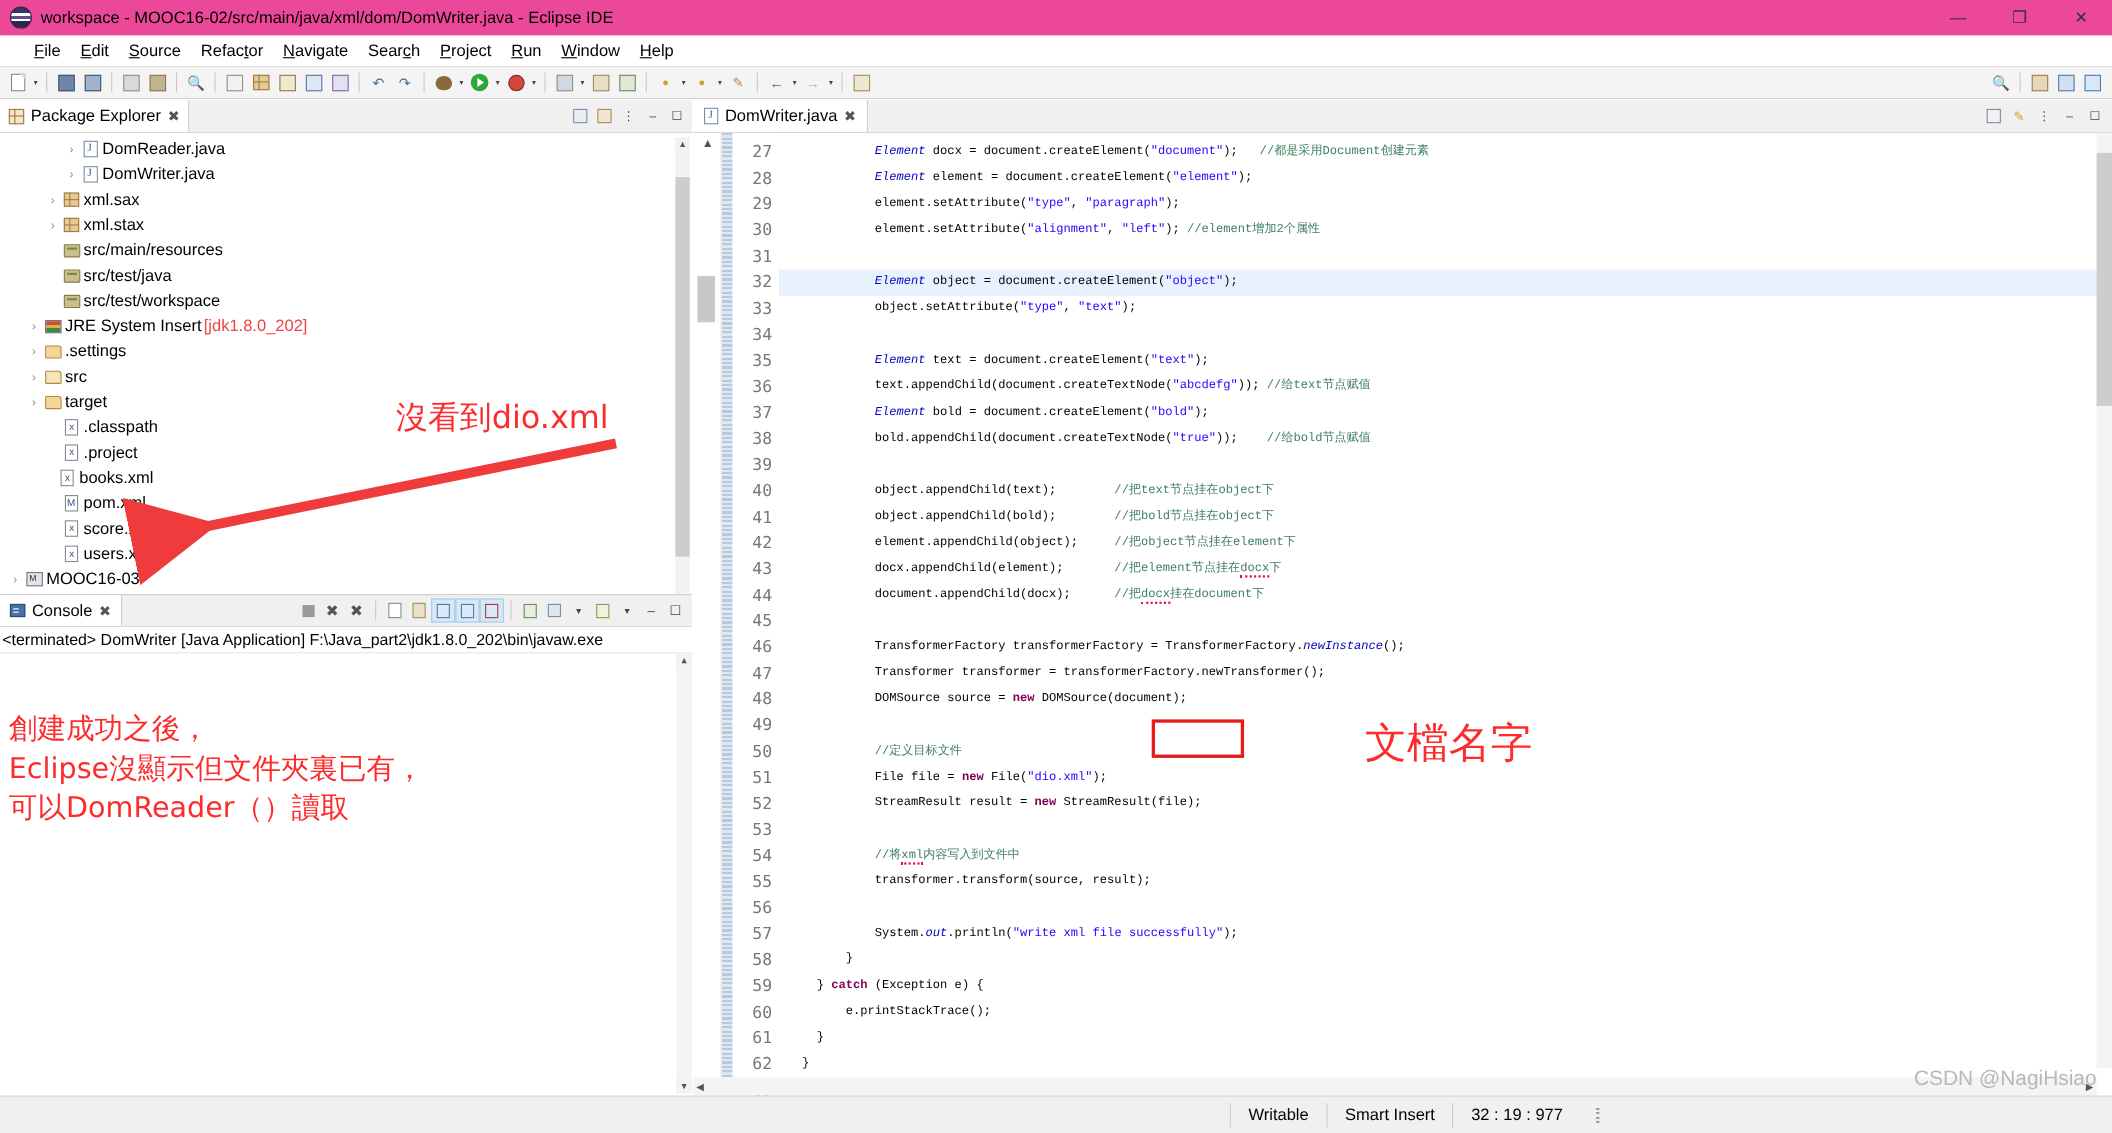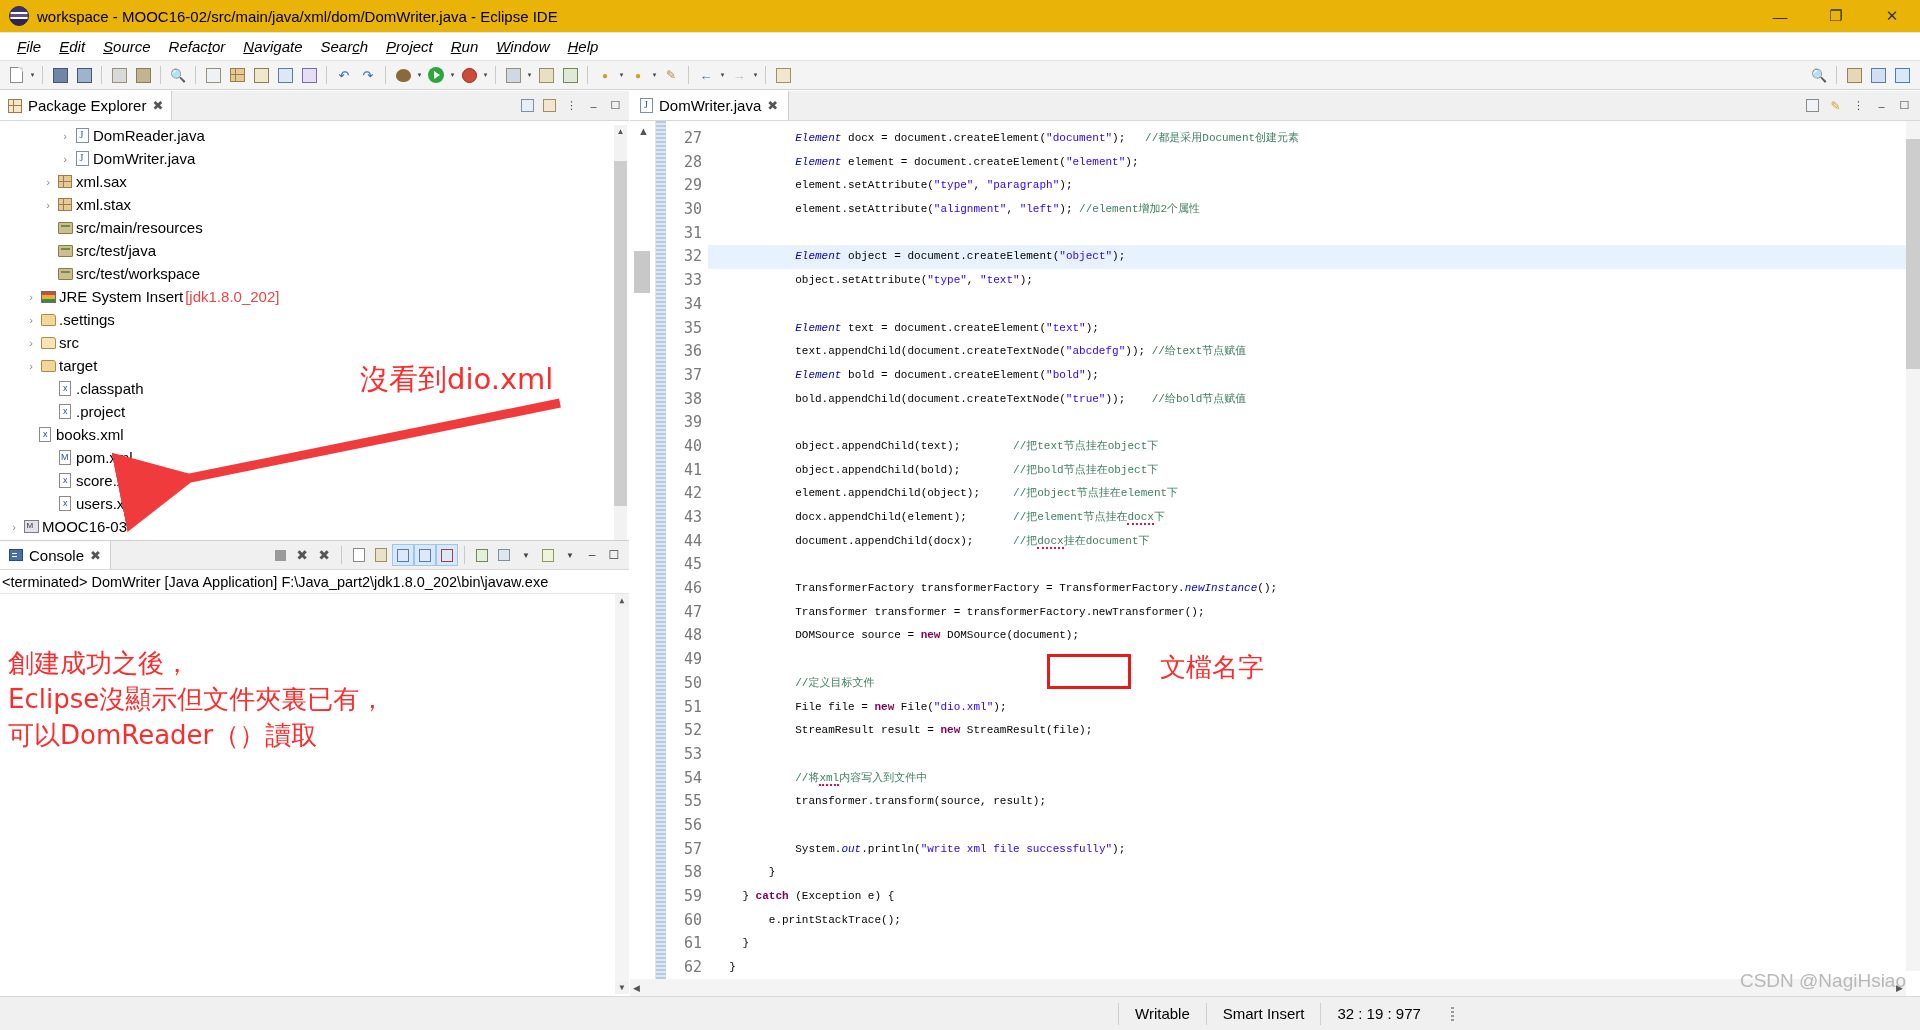--- a/index.html
+++ b/index.html
@@ -11,41 +11,41 @@
     font-family: "Liberation Sans", sans-serif;
   }
   #app {
     position: relative;
     width: 1920px; height: 1030px;
     transform-origin: 0 0;
   }
   
   .titlebar {
     position: absolute; left: 0; top: 0; width: 1920px; height: 33px;
-    background: #eab308;
+    background: #ec4899;
     display: flex; align-items: center;
     border-bottom: 1px solid #e6e6e6;
   }
   .tb-icon {
     width: 20px; height: 20px; margin-left: 9px; margin-right: 8px;
     border-radius: 50%;
     background: linear-gradient(180deg,#3b3567 0%,#3b3567 28%,#ffffff 28%,#ffffff 40%,#5c4e8f 40%,#5c4e8f 58%,#ffffff 58%,#ffffff 68%,#2d2750 68%,#2d2750 100%);
     border: 1px solid #2b2550;
     flex: none;
   }
   .tb-title { font-size: 15px; color: #000; white-space: nowrap; }
   .tb-winbtns { margin-left: auto; display: flex; height: 33px; }
   .tb-winbtn {
     width: 56px; height: 33px; display: flex; align-items: center; justify-content: center;
     font-size: 15px; color: #333;
   }
   
   .menubar {
     position: absolute; left: 0; top: 33px; width: 1920px; height: 27px;
-    background: #ffffff; display: flex; align-items: center; padding-left: 8px; font-style: italic;
+    background: #ffffff; display: flex; align-items: center; padding-left: 22px;
   }
   .menu-item {
     font-size: 15px; color: #000; padding: 2px 9px; white-space: nowrap;
   }
   .menu-item .u { text-decoration: underline; }
   
   .toolbar {
     position: absolute; left: 0; top: 60px; width: 1920px; height: 30px;
     background: #f4f4f4; border-top: 1px solid #e0e0e0; border-bottom: 1px solid #d2d2d2;
     display: flex; align-items: center; padding-left: 4px;
@@ -201,21 +201,21 @@
   .sb-grip { width:3px;height:14px;background:repeating-linear-gradient(180deg,#9a9a9a 0 2px,transparent 2px 4px);margin-left:14px;}
   .watermark {
     position:absolute; right:14px; bottom:38px; color:#b8b8b8; font-size:19px;
   }
   
   .anno-text1 {
     position:absolute; left:360px; top:360px; color:#fd2c2c; font-size:29px;
     font-family:"DejaVu Sans", sans-serif; white-space:nowrap;
   }
   .anno-text2 {
-    position:absolute; left:1160px; top:650px; color:#fd2c2c; font-size:26px;
+    position:absolute; left:1241px; top:650px; color:#fd2c2c; font-size:38px;
     font-family:Liberation Mono, monospace; white-space:nowrap;
   }
   .redbox {
     position:absolute; left:1047px; top:654px; width:84px; height:35px;
     border: 3px solid #e81b1b;
   }
   svg.arrow-layer { position:absolute; left:0; top:0; width:1920px; height:1030px; pointer-events:none; }
 </style>
 </head>
 <body>
@@ -465,21 +465,21 @@
             </span>
             <span class="lbl">.classpath</span>
           </div>
           <div class="trow" style="padding-left: 40px;">
             <span class="tw"></span>
             <span class="ticon">
               <span class="i-xml"></span>
             </span>
             <span class="lbl">.project</span>
           </div>
-          <div class="trow" style="padding-left: 20px;">
+          <div class="trow" style="padding-left: 36px;">
             <span class="tw"></span>
             <span class="ticon">
               <span class="i-xml"></span>
             </span>
             <span class="lbl">books.xml</span>
           </div>
           <div class="trow" style="padding-left: 40px;">
             <span class="tw"></span>
             <span class="ticon">
               <span class="i-mvn"></span>

